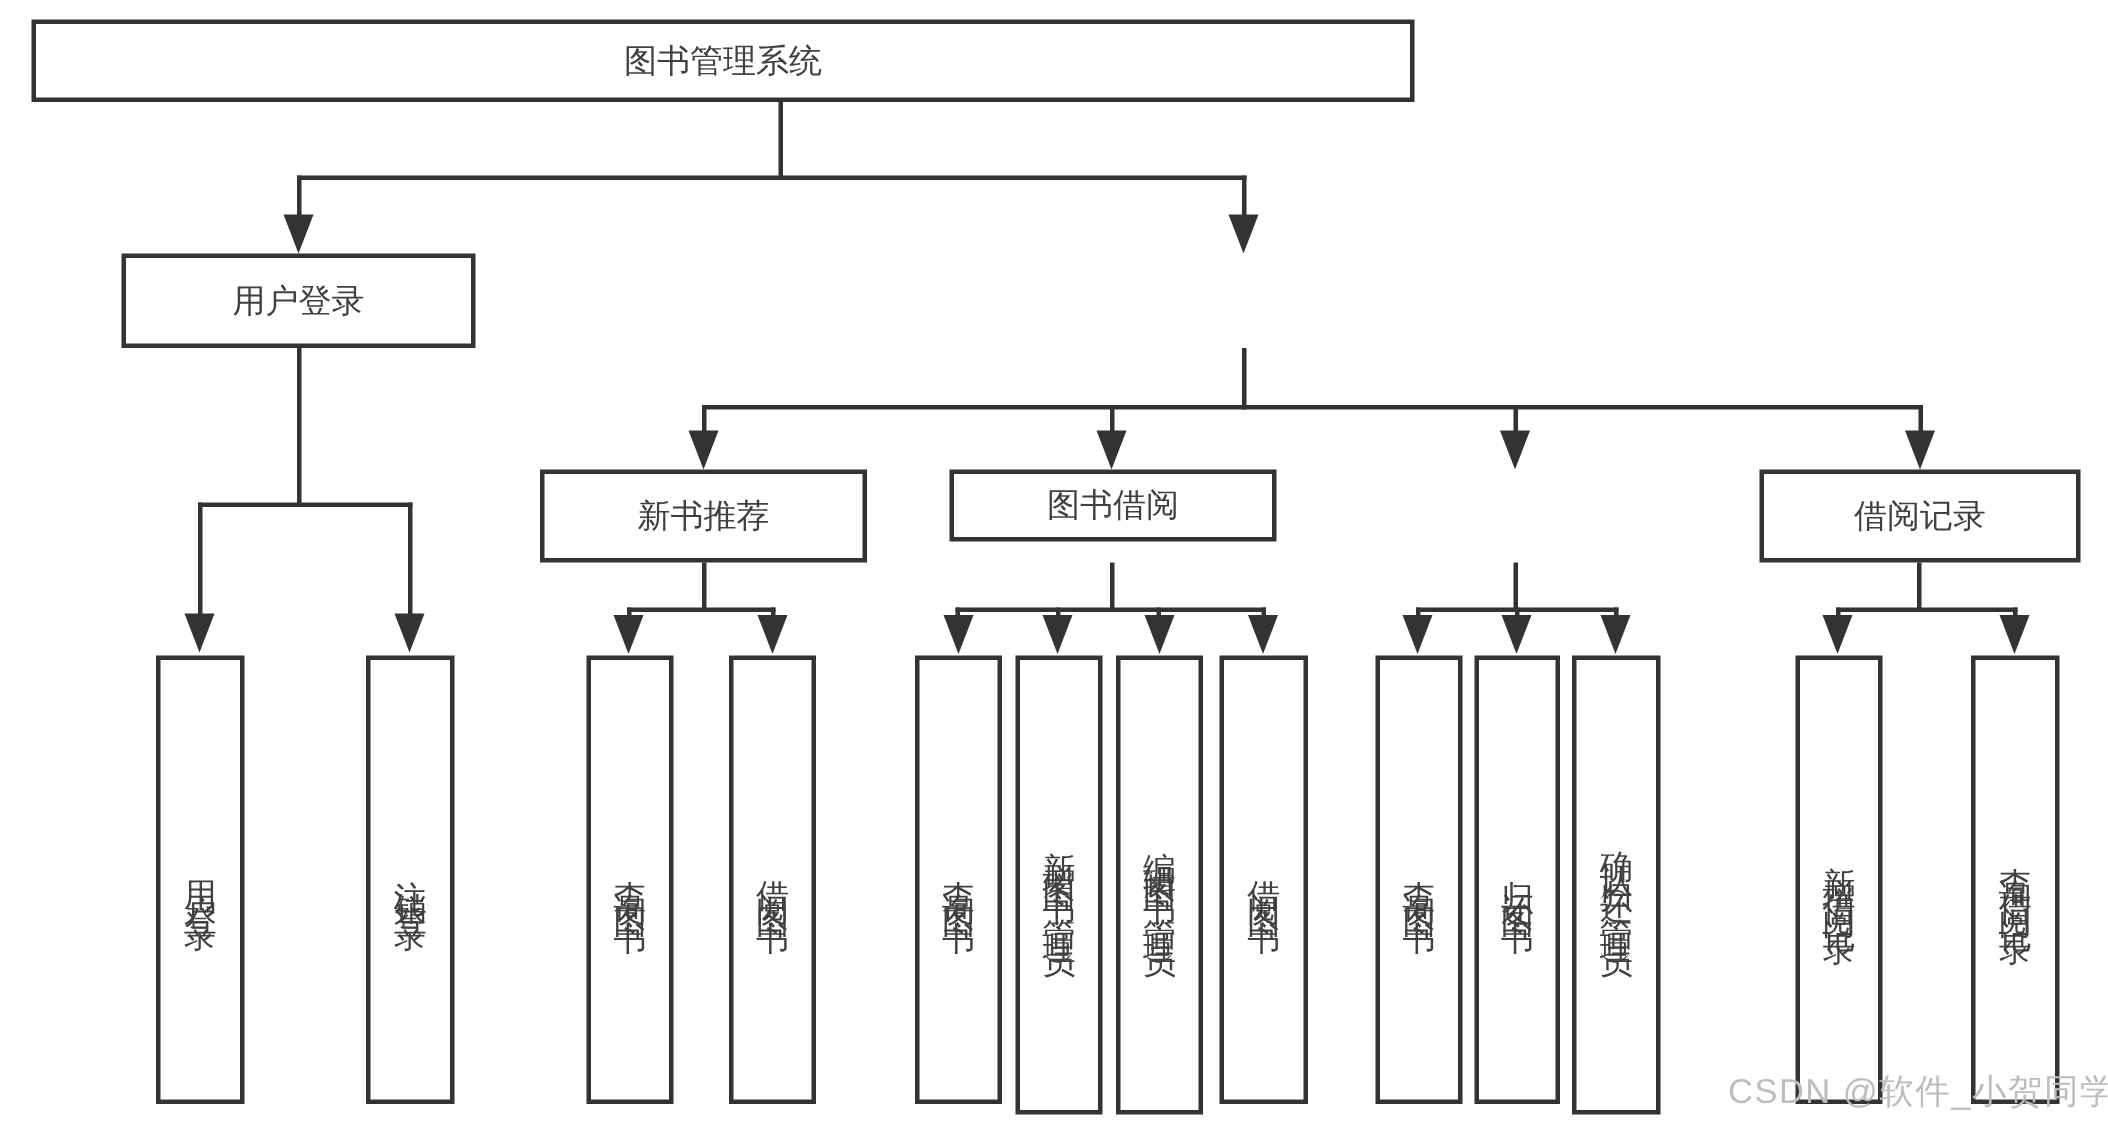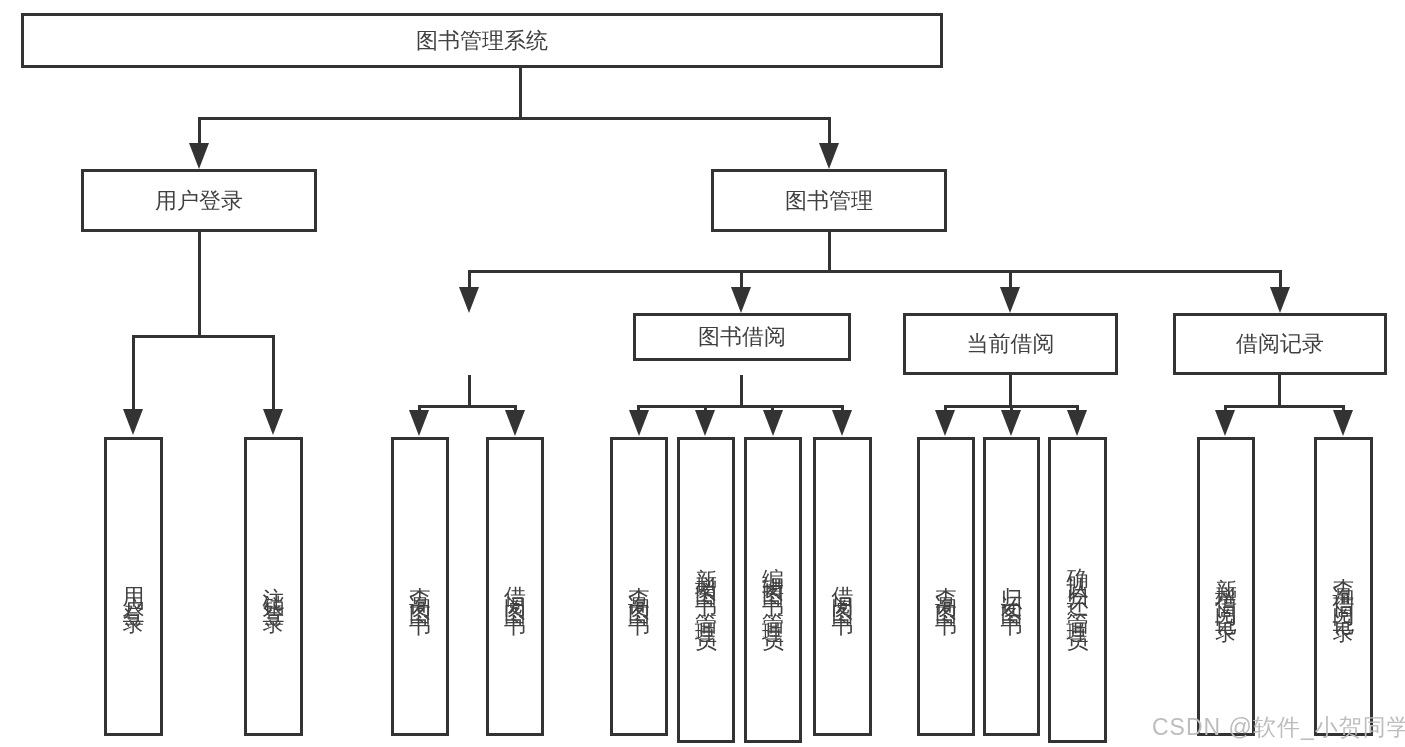--- a/index.html
+++ b/index.html
@@ -44,29 +44,26 @@
 
 <div class="canvas">
 
   <div class="node" style="left:21px;top:13px;width:922px;height:55px">
     <span>图书管理系统</span>
   </div>
 
   <div class="node" style="left:81px;top:169px;width:236px;height:63px">
     <span>用户登录</span>
   </div>
-  <div class="node" style="left:711px;top:169px;width:236px;height:63px">
-    <span>图书管理</span>
+
+  <div class="node" style="left:360px;top:313px;width:218px;height:62px">
+    <span>新书推荐</span>
   </div>
-
   <div class="node" style="left:633px;top:313px;width:218px;height:48px">
     <span>图书借阅</span>
-  </div>
-  <div class="node" style="left:903px;top:313px;width:215px;height:62px">
-    <span>当前借阅</span>
   </div>
   <div class="node" style="left:1173px;top:313px;width:214px;height:62px">
     <span>借阅记录</span>
   </div>
 
   <div class="node v" style="left:104px;top:437px;width:59px;height:299px">
     <span>用户登录</span>
   </div>
   <div class="node v" style="left:244px;top:437px;width:59px;height:299px">
     <span>注销登录</span>

